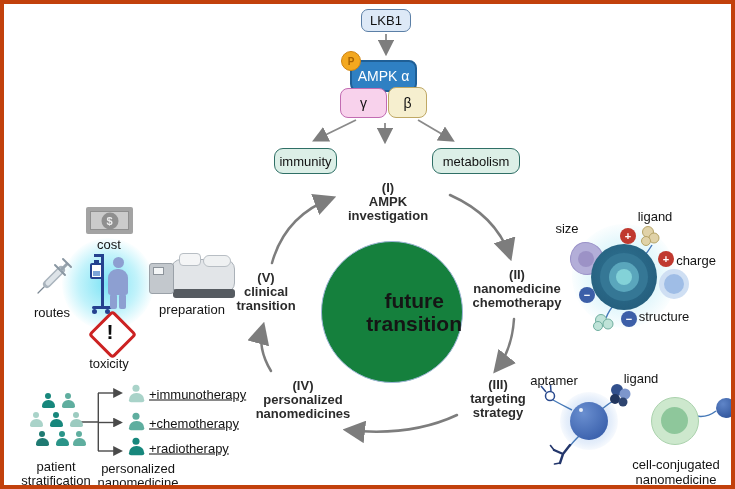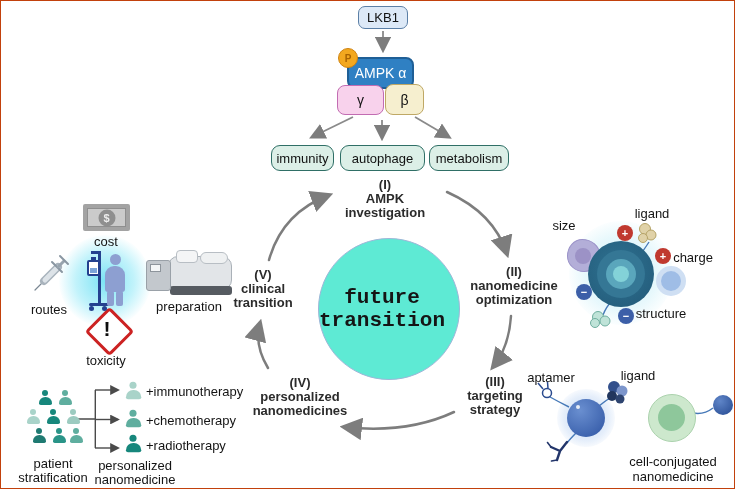--- a/index.html
+++ b/index.html
@@ -1,17 +1,17 @@
 <!DOCTYPE html>
 <html><head>
 <meta charset="utf-8">
 <style>
   html,body{margin:0;padding:0;background:#fff;}
   .canvas{position:relative;width:735px;height:489px;background:#ffffff;overflow:hidden;
-          font-family:"Liberation Sans", sans-serif;border:1px solid #c2410c;box-sizing:border-box;}
+          font-family:"Liberation Sans", sans-serif;border:4px solid #c2410c;box-sizing:border-box;}
   
   .glow{position:absolute;border-radius:50%;z-index:1;}
   .glow-patient{left:58px;top:234px;width:92px;height:92px;
     background:radial-gradient(circle, rgba(90,220,242,.8) 0%, rgba(120,228,246,.45) 45%, rgba(160,235,250,0) 72%);}
   .glow-np{left:568px;top:220px;width:104px;height:104px;
     background:radial-gradient(circle, rgba(150,225,240,.5) 0%, rgba(170,230,245,.28) 50%, rgba(180,235,248,0) 75%);}
   .glow-sphere2{left:556px;top:388px;width:58px;height:58px;
     background:radial-gradient(circle, rgba(150,185,235,.6) 0%, rgba(170,200,240,.3) 55%, rgba(180,210,245,0) 78%);}
   
   svg.overlay{position:absolute;left:0;top:0;z-index:2;pointer-events:none;}
@@ -20,32 +20,32 @@
        font-size:13px;color:#111;box-sizing:border-box;z-index:5;white-space:nowrap;}
   .lkb1{left:357px;top:5px;width:50px;height:23px;background:#dde9f7;border:1.5px solid #5b7fa6;border-radius:7px;}
   .ampk{left:346px;top:56px;width:67px;height:32px;background:#2f80c3;border:2px solid #1f5f96;border-radius:8px;color:#fff;font-size:14px;}
   .pbadge{left:337px;top:47px;width:18px;height:18px;background:#f3a81f;border:1.5px solid #cf8310;border-radius:50%;
           color:#a96300;font-weight:bold;font-size:10px;display:flex;align-items:center;justify-content:center;z-index:6;position:absolute;}
   .gamma{left:336px;top:84px;width:47px;height:30px;background:#f8d2ec;border:1.5px solid #c26cb2;border-radius:8px;font-size:14px;z-index:6;}
   .beta{left:384px;top:83px;width:39px;height:31px;background:#f6efcf;border:1.5px solid #bfa865;border-radius:8px;font-size:14px;z-index:6;}
   .out{background:#dcefe7;border:1.5px solid #2f6f66;border-radius:9px;height:26px;}
   .out1{left:270px;top:144px;width:63px;}
   .out2{left:339px;top:144px;width:85px;}
-  .out3{left:428px;top:144px;width:80px;}
+  .out3{left:428px;top:144px;width:88px;}
   
   .cycle-circle{position:absolute;left:317px;top:237px;width:140px;height:140px;border-radius:50%;
-                background:#5eead4;border:1px solid #9fb6d8;display:flex;align-items:center;justify-content:flex-start;z-index:3;font-family:Liberation Mono, monospace;}
+                background:#15803d;border:1px solid #9fb6d8;display:flex;align-items:center;justify-content:flex-end;z-index:3;}
   .center-text{font-weight:bold;font-size:21px;line-height:23px;color:#151515;text-align:center;}
   .center-text span{display:block;}
   .stage{position:absolute;transform:translate(-50%,-50%);text-align:center;font-weight:bold;font-size:13px;
          line-height:14px;color:#2b2b2b;white-space:nowrap;z-index:5;}
   .stage span{display:block;}
   
   .lbl{position:absolute;transform:translate(-50%,-50%);font-size:13px;color:#141414;white-space:nowrap;z-index:5;}
-  .lbl.la{transform:translate(0,-50%);}
+  .lbl.la{transform:translate(0,-50%);text-decoration:underline;}
   
   .shape{position:absolute;z-index:3;}
   .blob-size{left:566px;top:238px;width:31px;height:31px;background:#b3aed8;border:1px solid #9a92c8;
              border-radius:46% 54% 48% 52% / 52% 46% 54% 48%;}
   .blob-size-core{left:574px;top:247px;width:16px;height:16px;background:#9c92c6;border-radius:50%;z-index:4;}
   .np1{left:587px;top:240px;width:66px;height:66px;border-radius:50%;background:radial-gradient(circle at 46% 42%, #2f7392 0%, #245d7c 82%);}
   .np2{left:596px;top:249px;width:48px;height:48px;border-radius:50%;background:#357795;z-index:4;}
   .np3{left:605px;top:258px;width:30px;height:30px;border-radius:50%;background:#5aa6bc;z-index:4;}
   .np4{left:612px;top:265px;width:16px;height:16px;border-radius:50%;background:#83d2d8;z-index:4;}
   .badge{position:absolute;width:16px;height:16px;border-radius:50%;color:#fff;font-weight:bold;font-size:11px;
@@ -184,39 +184,38 @@
       <path d="M59 255 L67 263" stroke="#8a97a2" stroke-width="2"></path>
     </g>
   </svg>
 
   <div class="box lkb1">LKB1</div>
   <div class="pbadge">P</div>
   <div class="box ampk">AMPK α</div>
   <div class="box gamma">γ</div>
   <div class="box beta">β</div>
   <div class="box out out1">immunity</div>
-  <div class="box out out2">autophage</div>
   <div class="box out out3">metabolism</div>
 
   <div class="cycle-circle">
     <div class="center-text">
       <span>future</span>
       <span>transition</span>
     </div>
   </div>
 
   <div class="stage" style="left:384px;top:198px">
     <span>(I)</span>
     <span>AMPK</span>
     <span>investigation</span>
   </div>
   <div class="stage" style="left:513px;top:285px">
     <span>(II)</span>
     <span>nanomedicine</span>
-    <span>optimization</span>
+    <span>chemotherapy</span>
   </div>
   <div class="stage" style="left:494px;top:395px">
     <span>(III)</span>
     <span>targeting</span>
     <span>strategy</span>
   </div>
   <div class="stage" style="left:299px;top:396px">
     <span>(IV)</span>
     <span>personalized</span>
     <span>nanomedicines</span>

